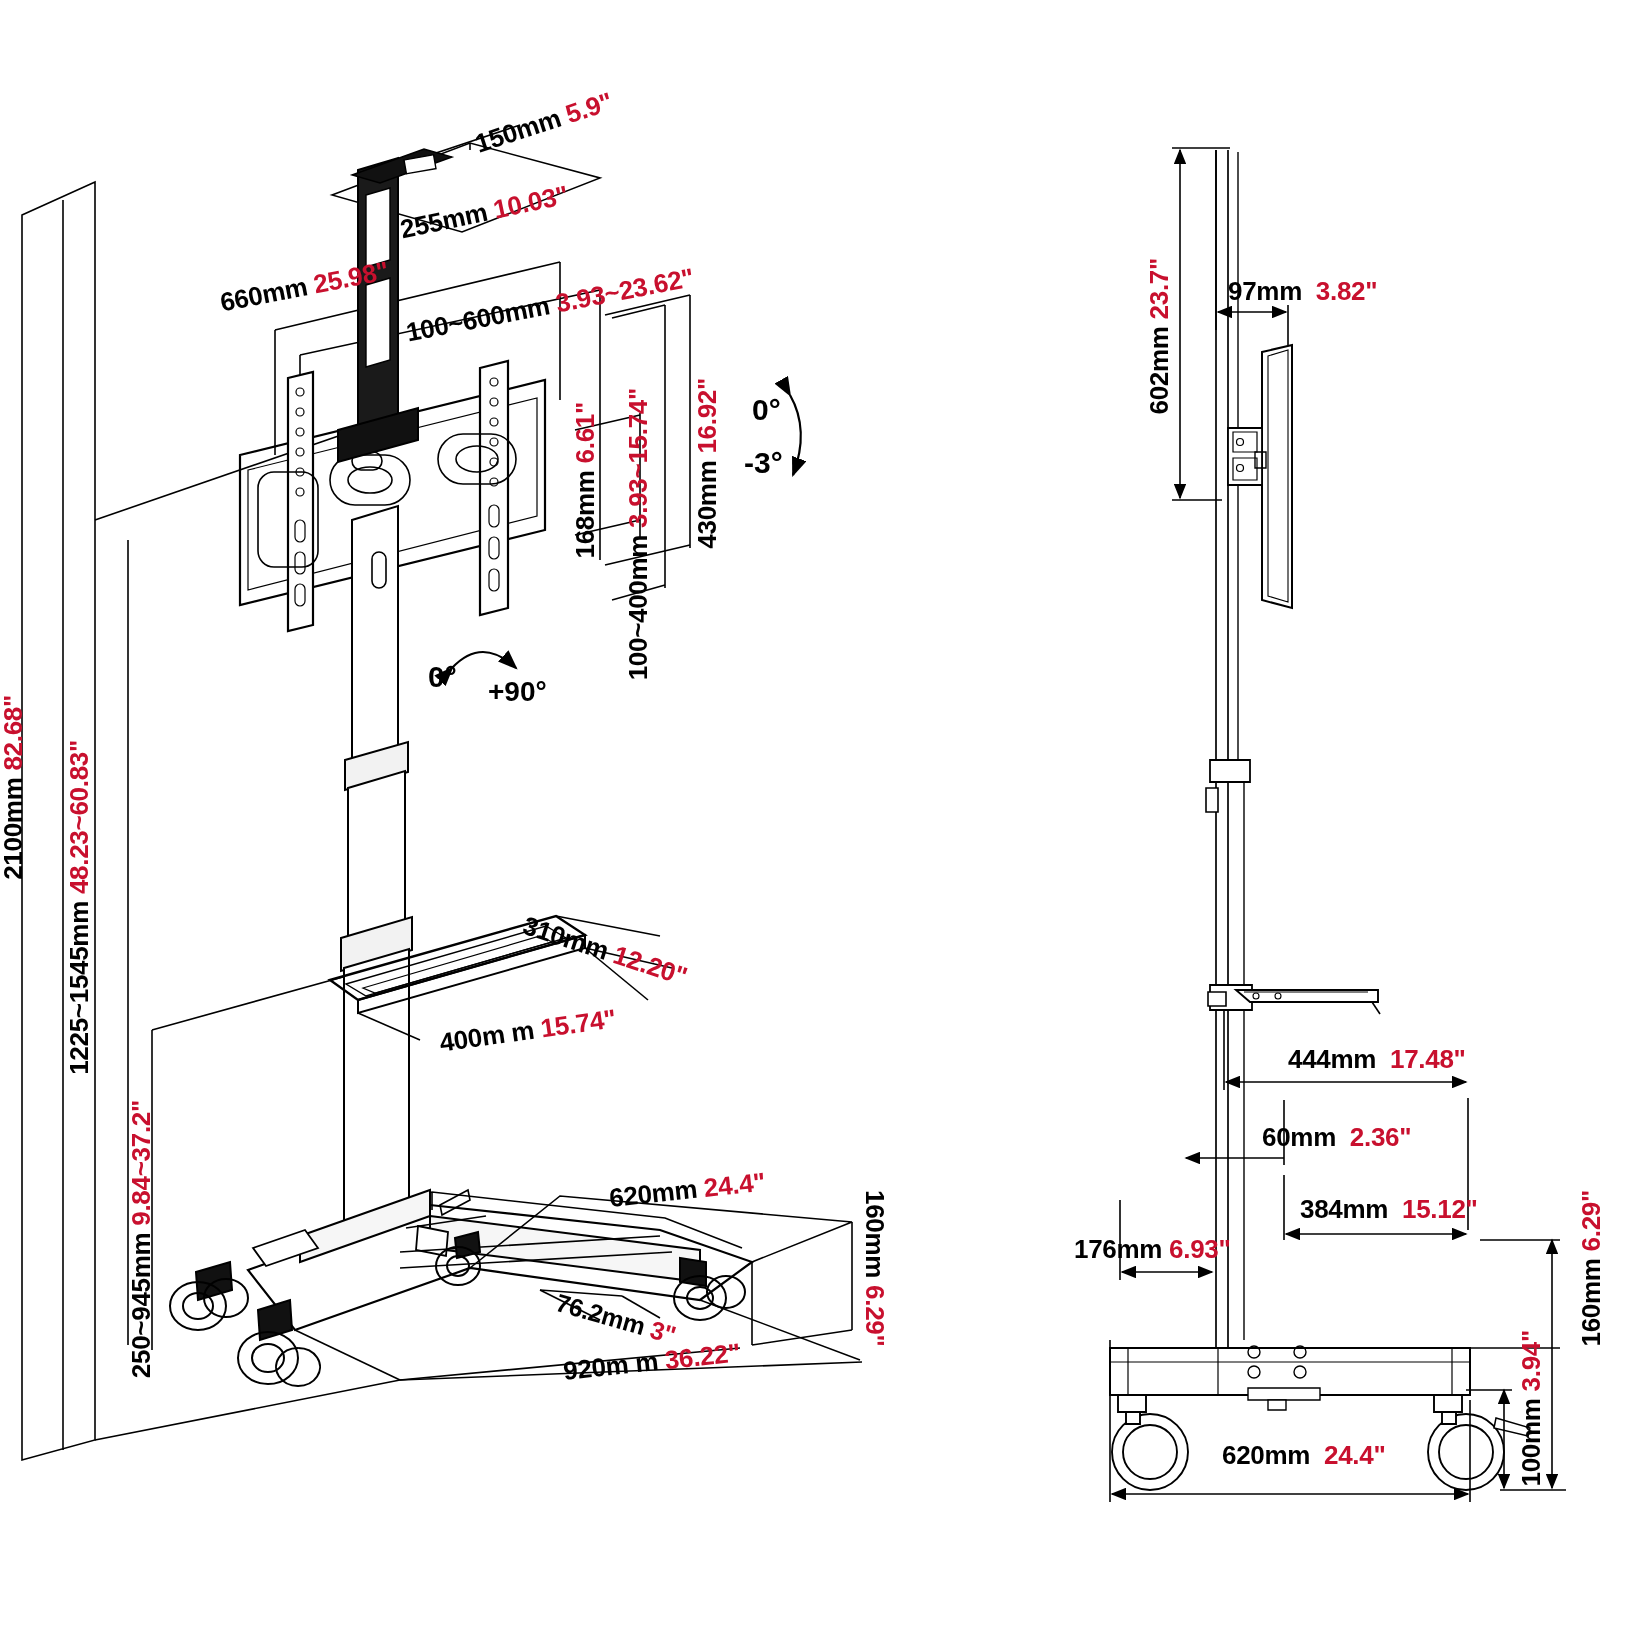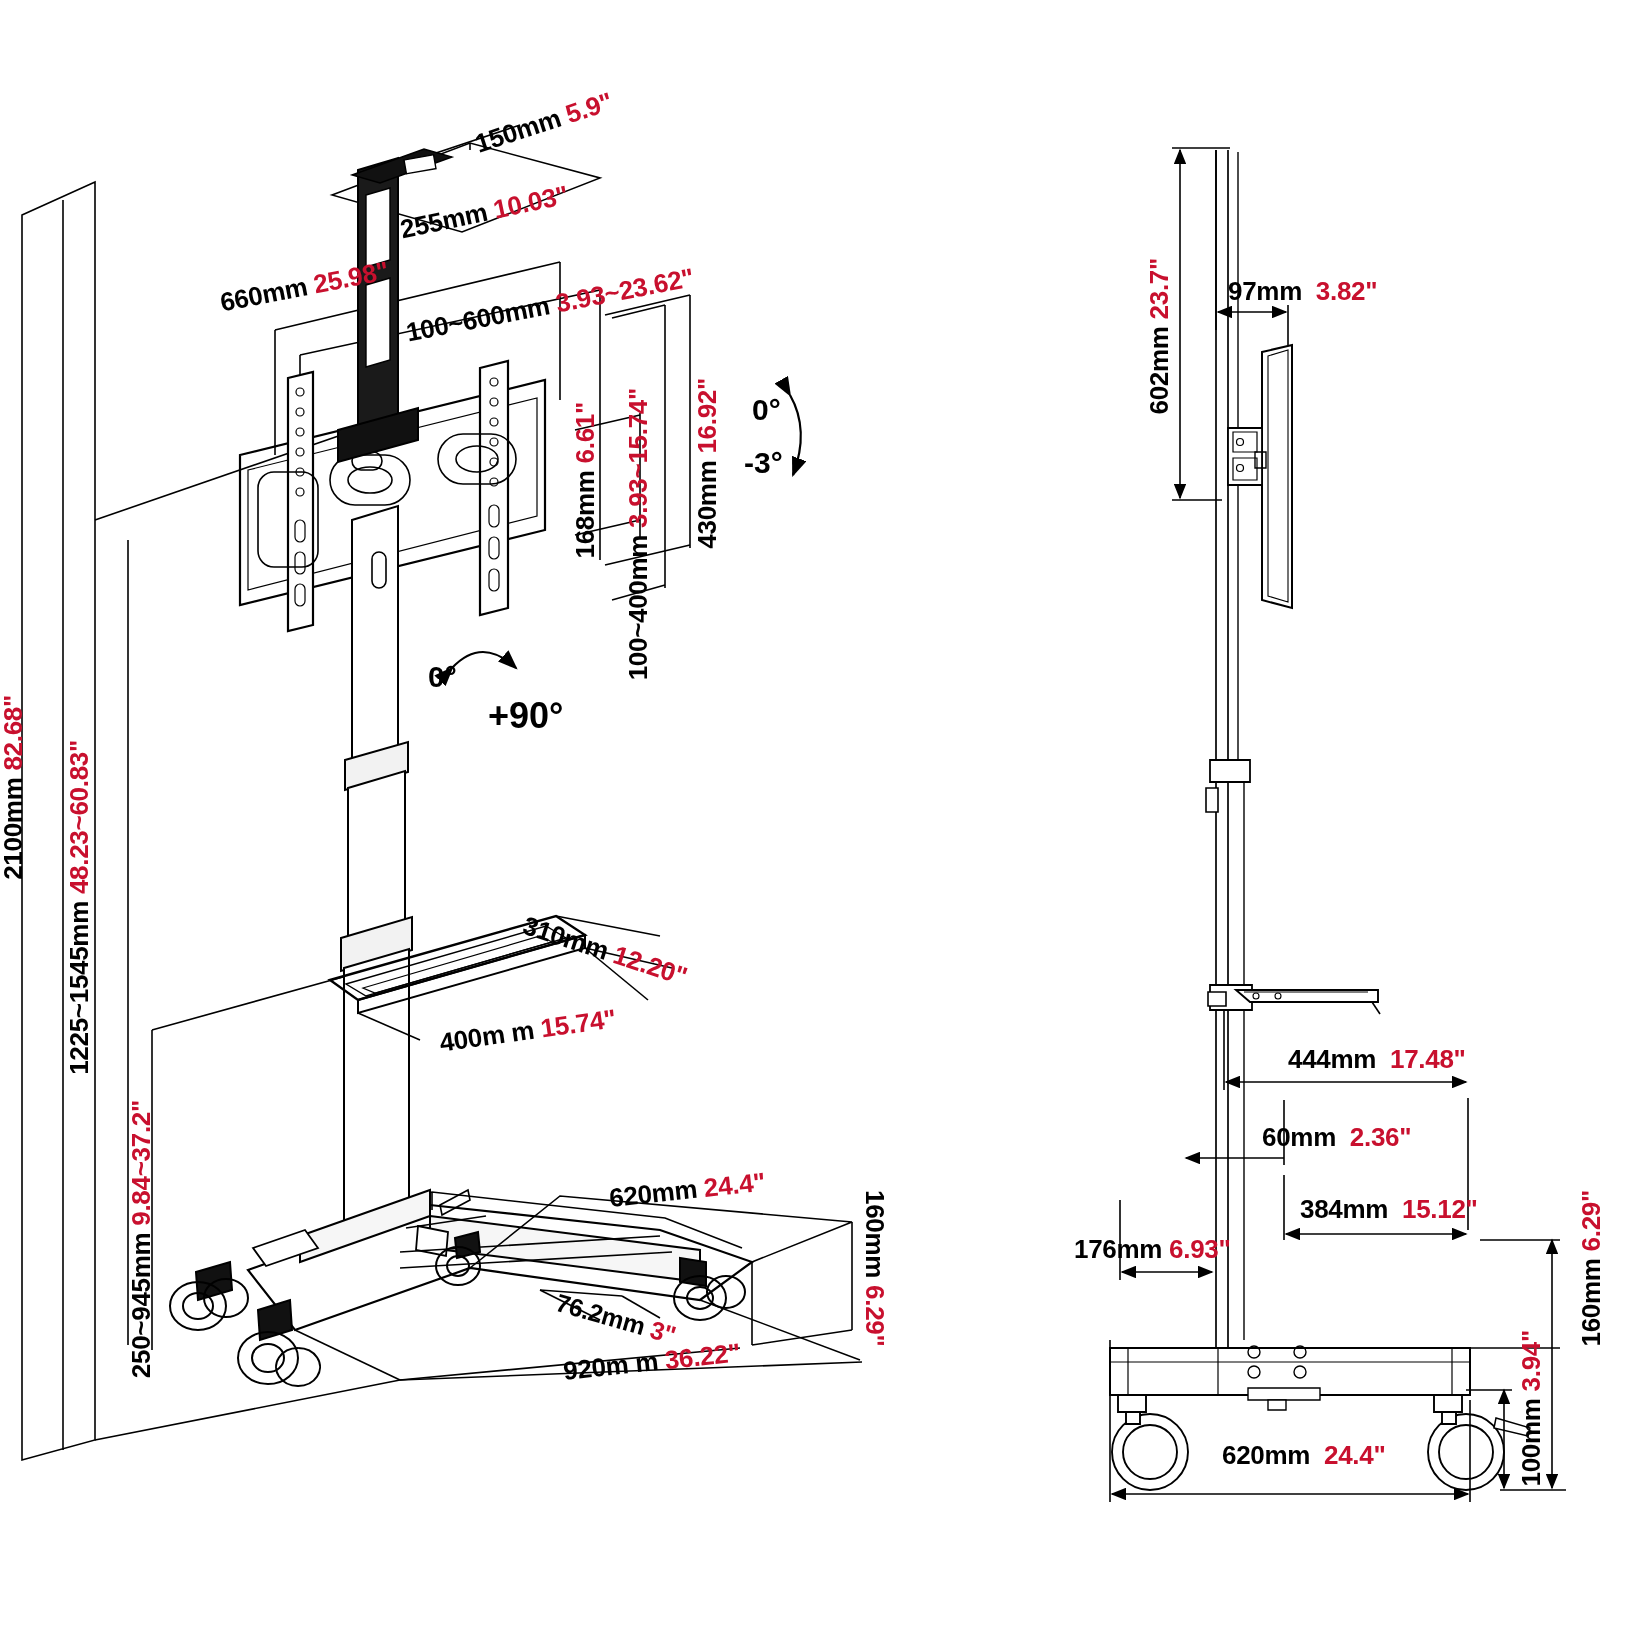--- a/index.html
+++ b/index.html
@@ -372,21 +372,21 @@
 
   <div class="anglelabel" style="left:752px; top:395px; font-size:30px;">
     <span>0°</span>
   </div>
   <div class="anglelabel" style="left:744px; top:448px; font-size:30px;">
     <span>-3°</span>
   </div>
   <div class="anglelabel" style="left:428px; top:662px; font-size:30px;">
     <span>0°</span>
   </div>
-  <div class="anglelabel" style="left:488px; top:698px; font-size:36px;">
+  <div class="anglelabel" style="left:488px; top:678px; font-size:28px;">
     <span>+90°</span>
   </div>
 
   <div class="dimlabel" style="left:1146px; top:258px; font-size:26px; writing-mode:vertical-rl; transform:rotate(180deg); transform-origin:center;">
     <span class="mm">602mm</span>
     <span class="inch">23.7"</span>
   </div>
 
   <div class="dimlabel" style="left:1228px; top:278px; font-size:26px;">
     <span class="mm">97mm</span>

